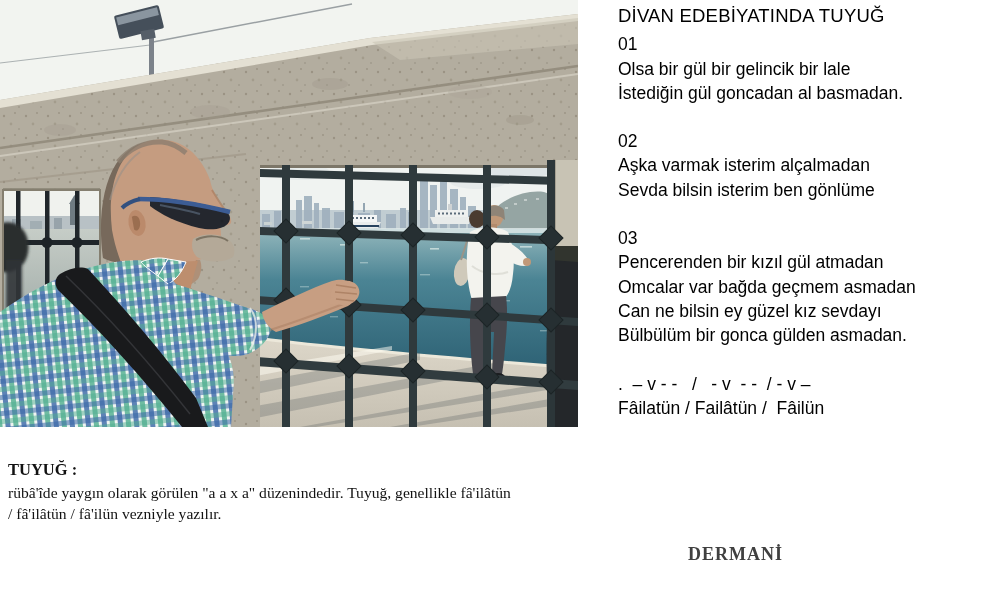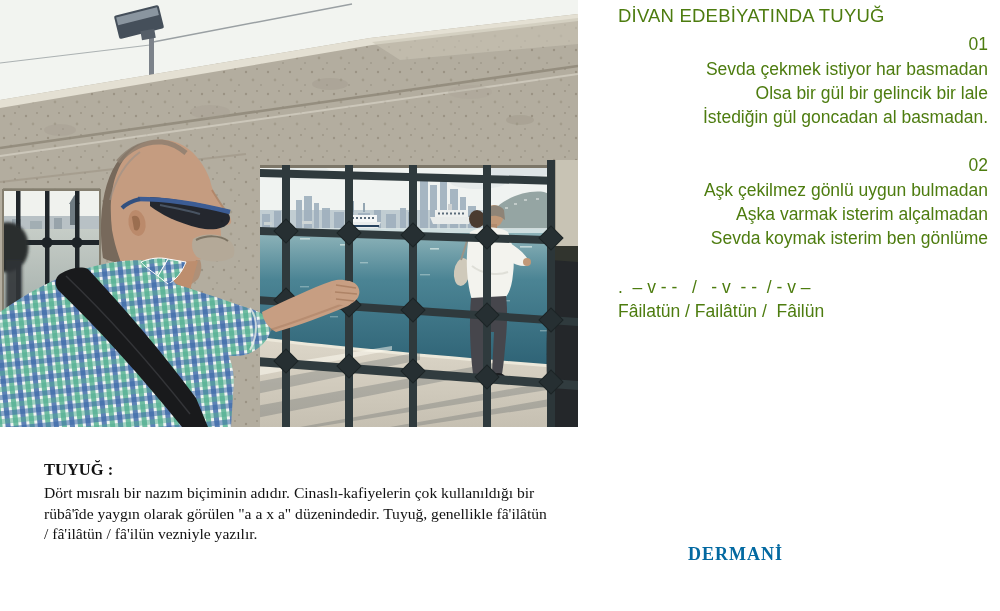--- a/index.html
+++ b/index.html
@@ -1,28 +1,28 @@
 <!DOCTYPE html>
 <html><head>
 <meta charset="utf-8">
 <style>
   html,body{margin:0;padding:0;background:#ffffff;}
   #canvas{position:relative;width:1000px;height:611px;background:#ffffff;overflow:hidden;
           font-family:"Liberation Sans",sans-serif;color:#1f1f1f;}
   #photo{position:absolute;left:0;top:0;width:578px;height:427px;}
   
-  #poem{position:absolute;left:618px;top:4px;width:370px;font-size:17.5px;line-height:24.3px;color:#4d7c0f;}
+  #poem{position:absolute;left:618px;top:4px;width:370px;font-size:17.5px;line-height:24.3px;color:#000000;}
   #poem .title{font-size:18.5px;letter-spacing:.2px;margin:0 0 4px 0;}
-  #poem .stanza{margin:0 0 24px 0;text-align:right;}
+  #poem .stanza{margin:0 0 24px 0;}
   #poem p{margin:0;}
   .meter{white-space:pre;margin:0;}
   #signature{position:absolute;left:688px;top:544px;font-family:"Liberation Serif",serif;
-             font-weight:bold;font-size:18px;letter-spacing:1px;color:#0369a1;}
+             font-weight:bold;font-size:18px;letter-spacing:1px;color:#404040;}
   
-  #footnote{position:absolute;left:8px;top:460px;width:585px;font-family:"Liberation Serif",serif;color:#121212;margin-left:36px;}
+  #footnote{position:absolute;left:8px;top:460px;width:585px;font-family:"Liberation Serif",serif;color:#121212;}
   #footnote .head{font-weight:bold;font-size:16.5px;margin:0 0 2px 0;}
   #footnote p{font-size:15.6px;line-height:20.8px;margin:0;}
 </style>
 </head>
 <body>
 
 <div id="canvas">
 
   <svg id="photo" viewBox="0 0 578 427" width="578" height="427" xmlns="http://www.w3.org/2000/svg">
     <defs>
@@ -307,36 +307,40 @@
         <ellipse cx="334" cy="301" rx="5" ry="4" fill="#c89f83"></ellipse>
         <path d="M336,285 L356,288 M335,292 L357,294 M336,299 L354,301" stroke="#a87c5f" stroke-width="1.5" opacity=".8" fill="none"></path>
       </g>
     </g>
   </svg>
 
   <div id="poem">
     <p class="title">DİVAN EDEBİYATINDA TUYUĞ</p>
     <div class="stanza">
       <p>01</p>
-      <p>Sevda çekmek istiyor har basmadan</p>
       <p>Olsa bir gül bir gelincik bir lale</p>
       <p>İstediğin gül goncadan al basmadan.</p>
     </div>
     <div class="stanza">
       <p>02</p>
-      <p>Aşk çekilmez gönlü uygun bulmadan</p>
       <p>Aşka varmak isterim alçalmadan</p>
-      <p>Sevda koymak isterim ben gönlüme</p>
+      <p>Sevda bilsin isterim ben gönlüme</p>
+    </div>
+    <div class="stanza">
+      <p>03</p>
+      <p>Pencerenden bir kızıl gül atmadan</p>
+      <p>Omcalar var bağda geçmem asmadan</p>
+      <p>Can ne bilsin ey güzel kız sevdayı</p>
+      <p>Bülbülüm bir gonca gülden asmadan.</p>
     </div>
     <p class="meter">.  – v - -   /   - v  - -  / - v –</p>
     <p class="meter">Fâilatün / Failâtün /  Fâilün</p>
   </div>
 
   <div id="signature">DERMANİ</div>
 
   <div id="footnote">
     <p class="head">TUYUĞ :</p>
-    <p>Dört mısralı bir nazım biçiminin adıdır. Cinaslı-kafiyelerin çok kullanıldığı bir</p>
     <p>rübâ'îde yaygın olarak görülen "a a x a" düzenindedir. Tuyuğ, genellikle fâ'ilâtün</p>
     <p>/ fâ'ilâtün / fâ'ilün vezniyle yazılır.</p>
   </div>
 
 </div>
 
 </body></html>

